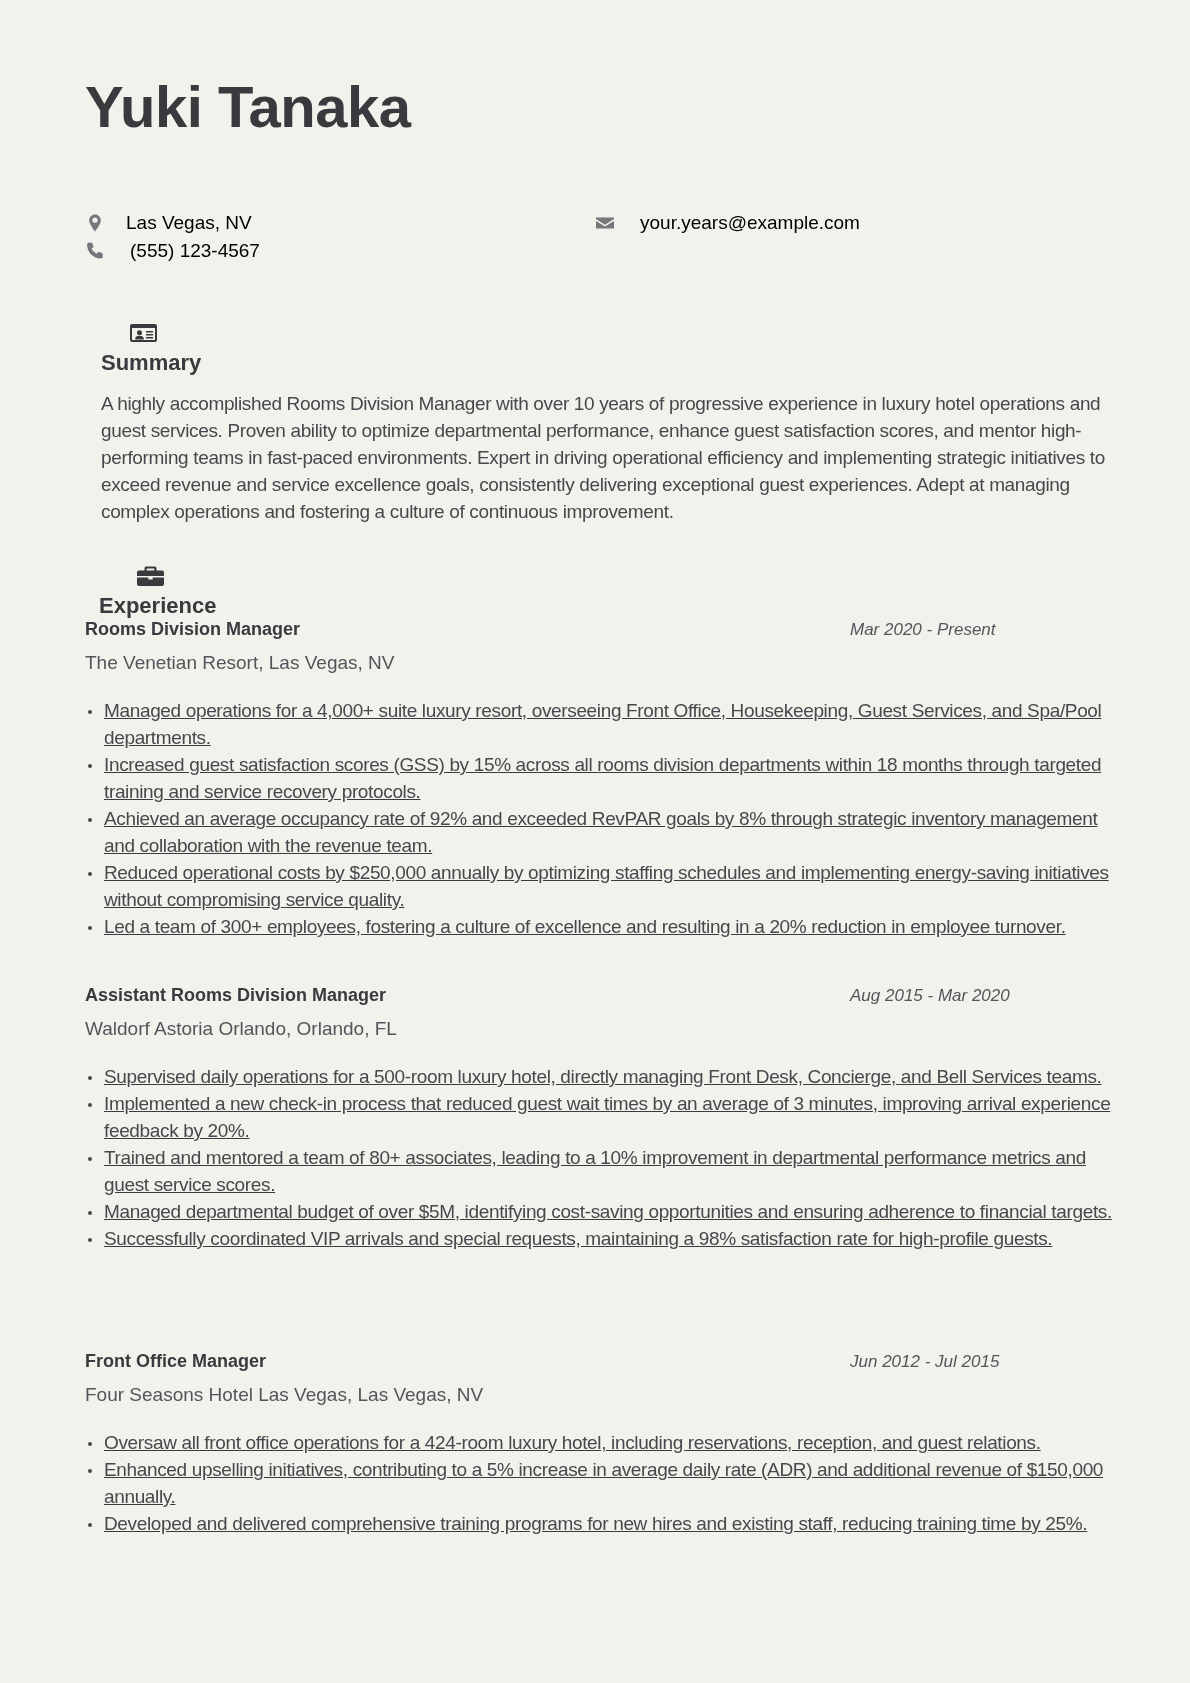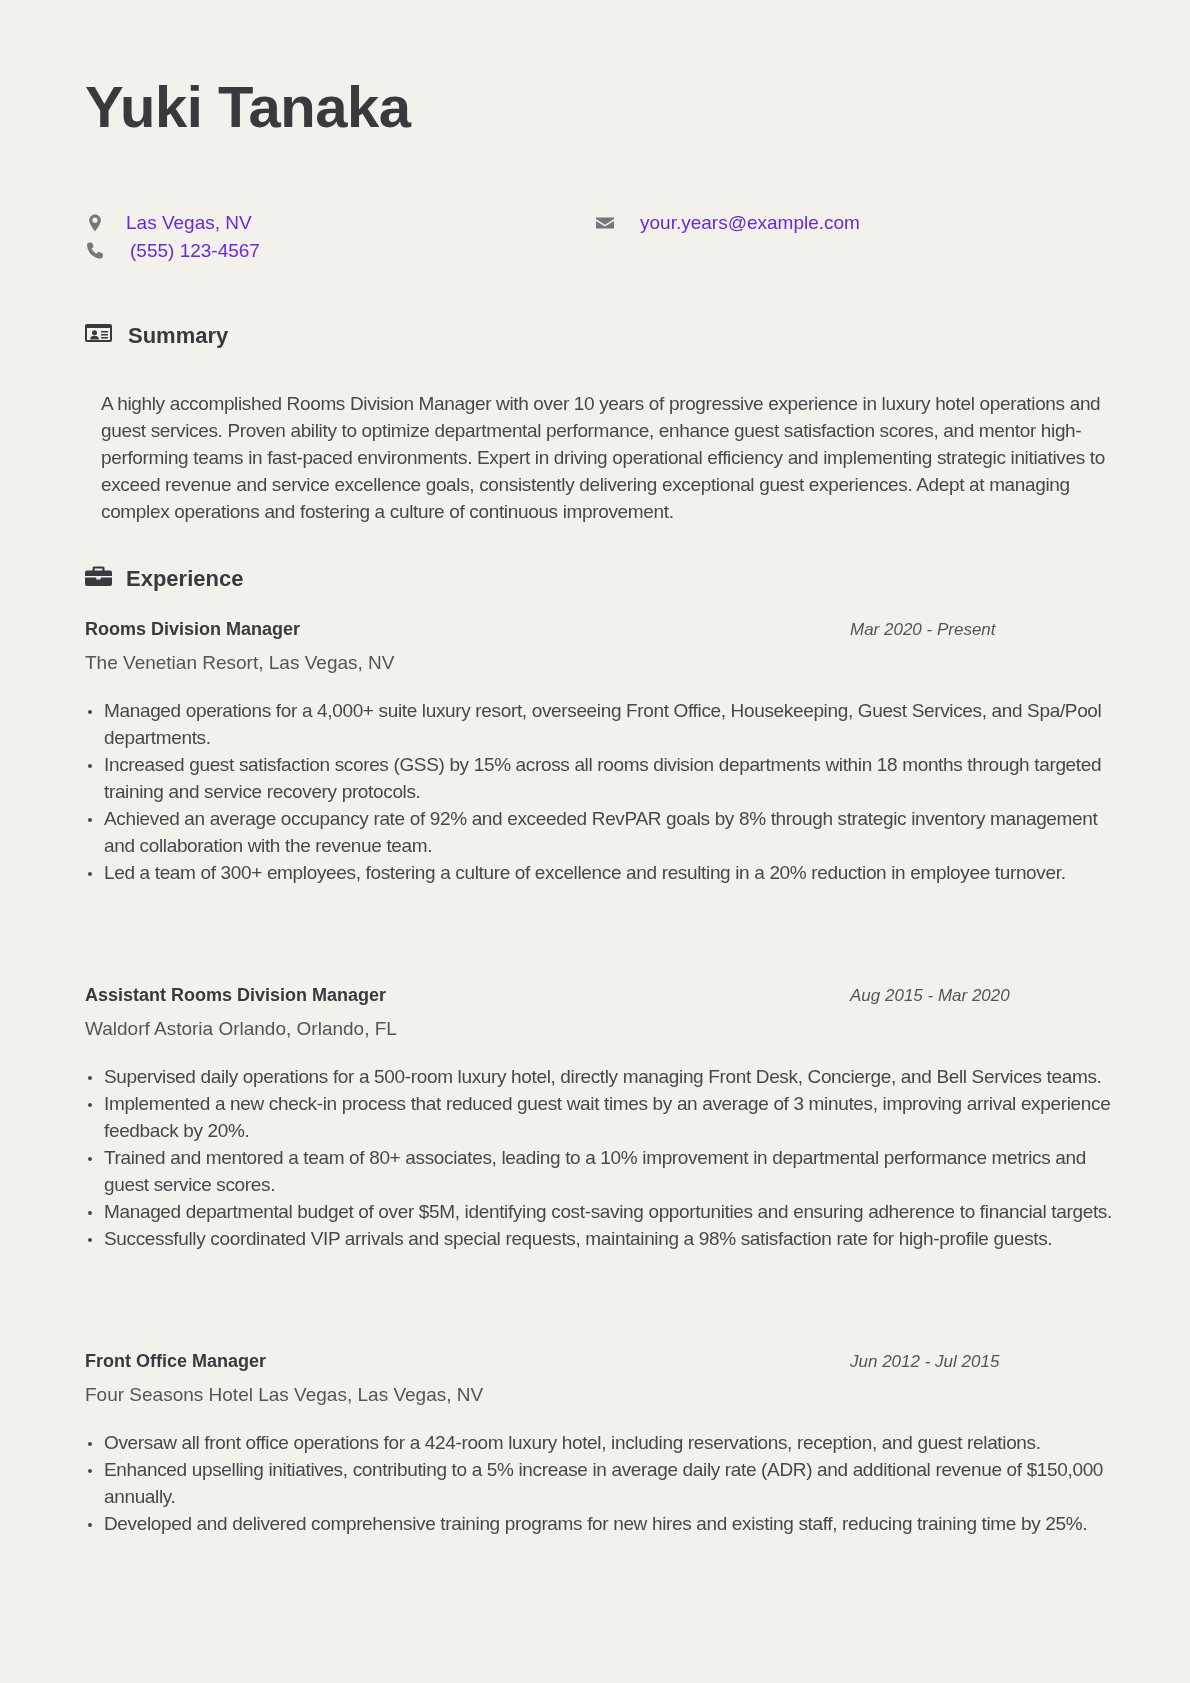--- a/index.html
+++ b/index.html
@@ -14,54 +14,54 @@
   }
   .page { position: absolute; left: 85px; top: 0; width: 1020px; }
   .name {
     position: absolute; top: 72px; left: 0;
     font-size: 58px; font-weight: bold; letter-spacing: -0.5px;
     color: #3a393d; margin: 0; line-height: 70px;
   }
   .contact { position: absolute; top: 210px; left: 0; width: 1020px; height: 60px; }
   .contact-item {
     position: absolute; display: flex; align-items: center;
-    font-size: 19px; color: #6d28d9; height: 26px;
+    font-size: 19px; color: #000000; height: 26px;
   }
   .contact-item .ic { width: 20px; height: 20px; display: inline-block; }
   .contact-item svg { width: 20px; height: 20px; fill: #77767b; }
   .ci-location { left: 0; top: 0; }
   .ci-location .txt { margin-left: 21px; }
   .ci-phone { left: 0; top: 28px; }
   .ci-phone .txt { margin-left: 25px; }
   .ci-email { left: 510px; top: 0; }
   .ci-email .txt { margin-left: 25px; }
 
   .section-head {
     position: absolute; left: 0; display: flex; align-items: center;
-    font-size: 22px; font-weight: bold; color: #3a393d;
+    font-size: 22px; font-weight: bold; color: #3a393d; flex-direction: column;
   }
   .section-head svg { width: 27px; height: 22px; fill: #3a393d; }
   .sh-summary { top: 322px; }
   .sh-summary .lbl { margin-left: 16px; }
   .sh-exp { top: 565px; }
   .sh-exp .lbl { margin-left: 14px; }
 
   .summary {
     position: absolute; top: 374px; left: 0; width: 1020px;
     font-size: 19px; line-height: 27px; color: #48474c; margin: 16px;
     letter-spacing: -0.35px;
   }
 
   .job { position: absolute; left: 0; width: 1020px; }
   .job-title { position: absolute; left: 0; top: 0; font-size: 18px; font-weight: bold; color: #3a393d; }
   .job-dates { position: absolute; left: 765px; top: 1px; font-size: 17px; font-style: italic; color: #55545a; }
   .job-company { position: absolute; left: 0; top: 33px; font-size: 19px; color: #55545a; }
   .job-bullets {
     position: absolute; left: 0; top: 78px; width: 1030px;
-    margin: 0; padding: 0; list-style: none;
+    margin: 0; padding: 0; list-style: none; text-decoration: underline;
   }
   .job-bullets li {
     position: relative; padding-left: 19px;
     font-size: 19px; line-height: 27px; color: #48474c;
     letter-spacing: -0.35px;
   }
   .job-bullets li::before {
     content: ""; position: absolute; left: 3px; top: 13px;
     width: 4px; height: 4px; border-radius: 50%; background: #48474c;
   }
@@ -125,20 +125,21 @@
   </div>
 
   <div class="job job1">
     <div class="job-title">Rooms Division Manager</div>
     <div class="job-dates">Mar 2020 - Present</div>
     <div class="job-company">The Venetian Resort, Las Vegas, NV</div>
     <ul class="job-bullets">
       <li>Managed operations for a 4,000+ suite luxury resort, overseeing Front Office, Housekeeping, Guest Services, and Spa/Pool departments.</li>
       <li>Increased guest satisfaction scores (GSS) by 15% across all rooms division departments within 18 months through targeted training and service recovery protocols.</li>
       <li>Achieved an average occupancy rate of 92% and exceeded RevPAR goals by 8% through strategic inventory management and collaboration with the revenue team.</li>
+      <li>Reduced operational costs by $250,000 annually by optimizing staffing schedules and implementing energy-saving initiatives without compromising service quality.</li>
       <li>Led a team of 300+ employees, fostering a culture of excellence and resulting in a 20% reduction in employee turnover.</li>
     </ul>
   </div>
 
   <div class="job job2">
     <div class="job-title">Assistant Rooms Division Manager</div>
     <div class="job-dates">Aug 2015 - Mar 2020</div>
     <div class="job-company">Waldorf Astoria Orlando, Orlando, FL</div>
     <ul class="job-bullets">
       <li>Supervised daily operations for a 500-room luxury hotel, directly managing Front Desk, Concierge, and Bell Services teams.</li>

